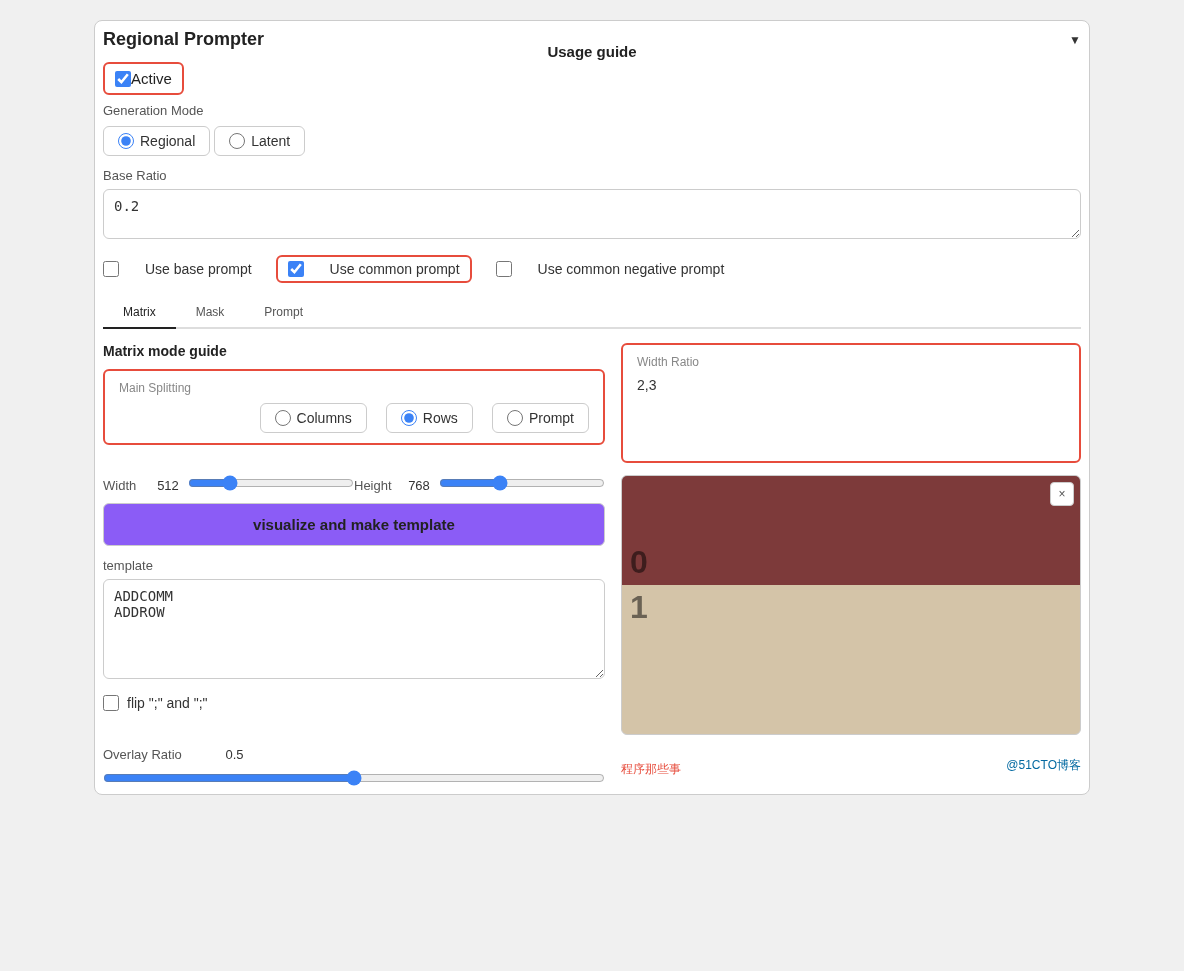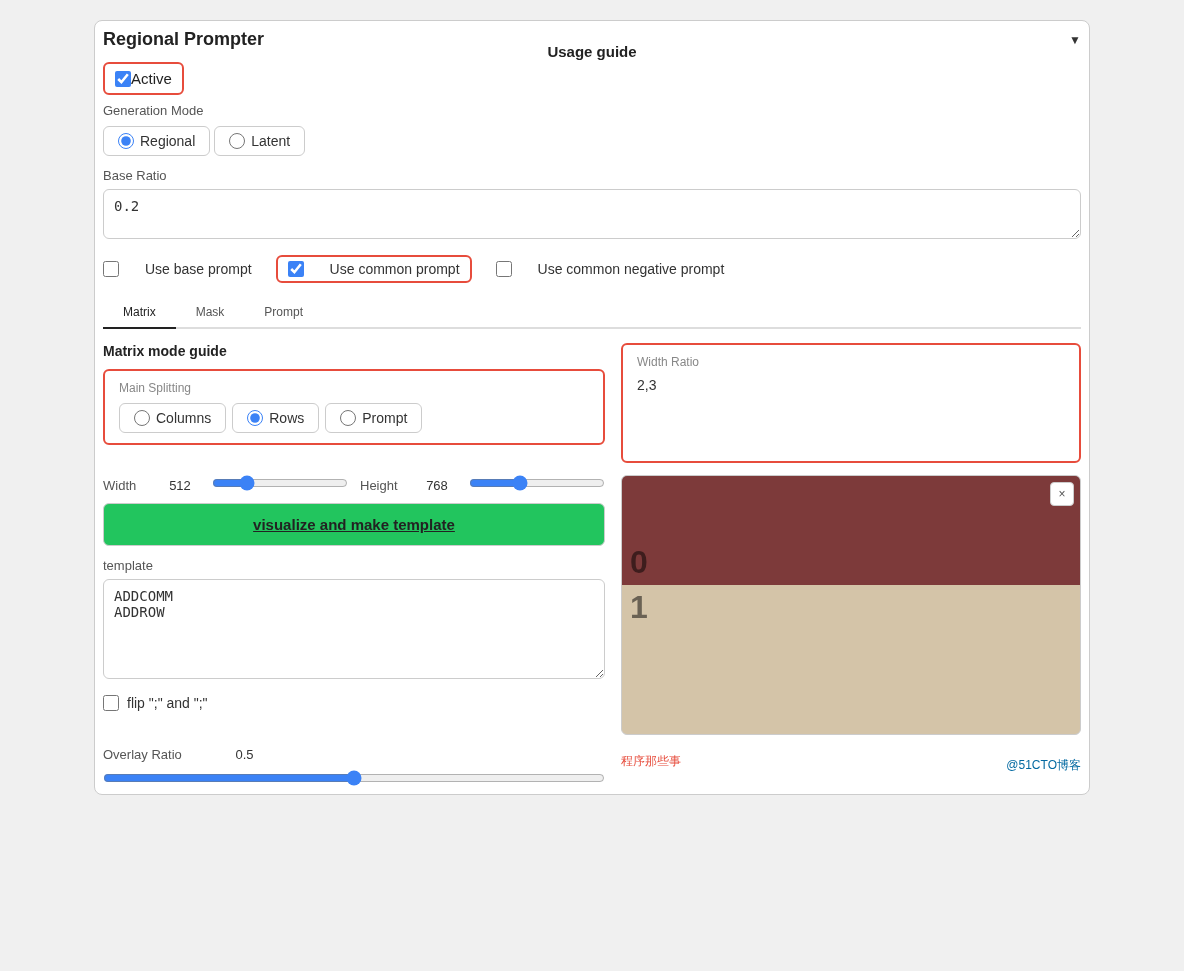--- a/index.html
+++ b/index.html
@@ -183,42 +183,42 @@
       margin-bottom: 30px;
     }
     .splitting-label {
       font-size: 12px;
       color: #888;
       margin-bottom: 8px;
     }
     .splitting-radio-group {
       display: flex;
       align-items: center;
-      gap: 6px;
+      gap: 19px;
+      justify-content: flex-end;
     }
     .splitting-radio-option {
       display: flex;
       align-items: center;
       gap: 6px;
       padding: 6px 14px;
       border: 1px solid #ccc;
       border-radius: 6px;
       cursor: pointer;
       font-size: 14px;
       color: #333;
     }
     .splitting-radio-option input[type="radio"] {
       accent-color: #3b82f6;
       width: 16px;
       height: 16px;
     }
     .dimension-row {
       display: flex;
       align-items: center;
-      gap: 12px;
       margin-bottom: 8px;
     }
     .dim-label {
       font-size: 13px;
       color: #555;
       min-width: 45px;
     }
     .dim-value {
       font-size: 13px;
       color: #333;
@@ -230,29 +230,28 @@
       position: relative;
     }
     input[type="range"] {
       width: 100%;
       accent-color: #3b82f6;
       cursor: pointer;
     }
     .visualize-btn {
       width: 100%;
       padding: 12px;
-      background: #22c55e;
+      background: #8b5cf6;
       border: 1px solid #ccc;
       border-radius: 6px;
       font-size: 15px;
       font-weight: 600;
       color: #222;
       cursor: pointer;
       margin-bottom: 12px;
-      text-decoration: underline;
     }
     .template-label {
       font-size: 13px;
       color: #555;
       margin-bottom: 6px;
     }
     .template-textarea {
       width: 100%;
       border: 1px solid #ccc;
       border-radius: 6px;
@@ -275,21 +274,21 @@
       width: 16px;
       height: 16px;
     }
     .flip-label {
       font-size: 14px;
       color: #333;
     }
     .overlay-row {
       display: flex;
       align-items: center;
-      gap: 24px;
+      gap: 14px;
       margin-bottom: 8px;
       margin-top: 36px;
     }
     .overlay-label {
       font-size: 13px;
       color: #555;
       min-width: 100px;
     }
     .overlay-value {
       font-size: 13px;
@@ -359,21 +358,21 @@
       display: flex;
       align-items: center;
       justify-content: center;
       cursor: pointer;
       font-size: 12px;
       color: #555;
     }
     .watermark-left {
       font-size: 12px;
       color: #e74c3c;
-      margin-top: 12px;
+      margin-top: 20px;
     }
     .watermark-right {
       font-size: 12px;
       color: #0369a1;
       text-align: right;
       margin-top: 16px;
     }
     .bottom-watermarks {
       display: flex;
       justify-content: space-between;

